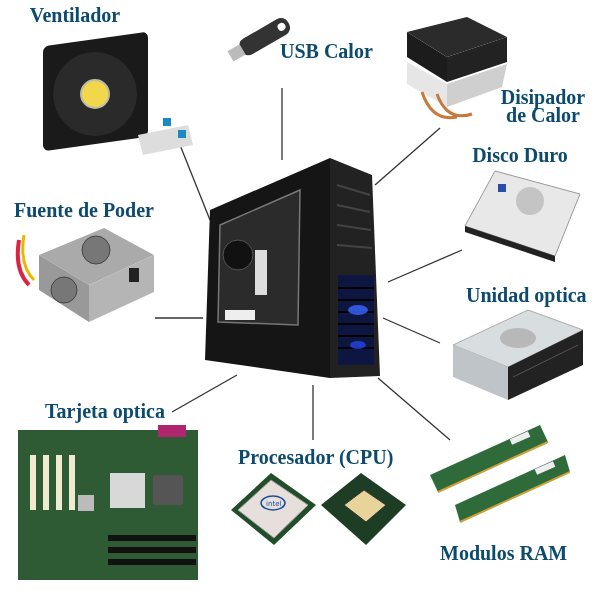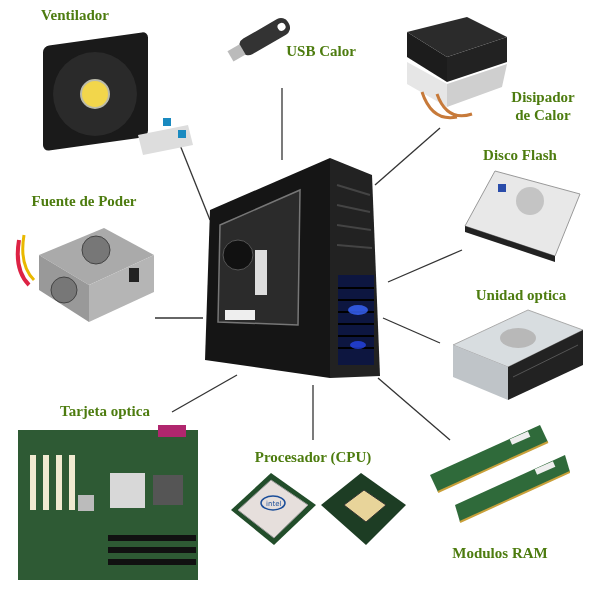--- a/index.html
+++ b/index.html
@@ -1,17 +1,17 @@
 <!DOCTYPE html>
 <html><head>
 <meta charset="utf-8">
 <style>
   html,body{margin:0;padding:0;background:#fff;}
   body{width:600px;height:600px;position:relative;overflow:hidden;font-family:"Liberation Serif","DejaVu Serif",serif;}
-  .label{position:absolute;font-weight:bold;font-size:15px;color:#4d7c0f;line-height:18px;white-space:nowrap;text-align:center;}
+  .label{position:absolute;font-weight:bold;font-size:20px;color:#0c4a6e;line-height:18px;white-space:nowrap;text-align:center;}
   .comp{position:absolute;}
   svg.lines{position:absolute;left:0;top:0;width:600px;height:600px;}
 </style>
 </head>
 <body>
 
 <svg class="lines">
   <g stroke="#333" stroke-width="1.3">
     <line x1="180" y1="145" x2="210" y2="220"></line>
     <line x1="282" y1="88" x2="282" y2="160"></line>
@@ -87,31 +87,31 @@
       <path d="M30,80 Q40,110 65,105"></path>
         <path d="M45,82 Q55,110 80,102"></path>
     </g>
   </svg>
 </div>
 <div class="label" style="left:498px;top:88px;width:90px;">
   <span>Disipador</span><br>
   <span>de Calor</span>
 </div>
 
-<div class="label" style="left:470px;top:146px;width:100px;">Disco Flash</div>
+<div class="label" style="left:470px;top:146px;width:100px;">Disco Duro</div>
 <div class="comp" style="left:460px;top:166px;width:125px;height:96px;">
   <svg width="125" height="96" viewBox="0 0 125 96">
     <polygon points="5,60 35,5 120,28 95,90" fill="#e8e8e8" stroke="#999"></polygon>
     <polygon points="5,60 95,90 95,96 5,66" fill="#222"></polygon>
     <circle cx="70" cy="35" r="14" fill="#c4c4c4"></circle>
     <rect x="38" y="18" width="8" height="8" fill="#2a4caa"></rect>
   </svg>
 </div>
 
-<div class="label" style="left:14px;top:192px;width:140px;">Fuente de Poder</div>
+<div class="label" style="left:14px;top:201px;width:140px;">Fuente de Poder</div>
 <div class="comp" style="left:14px;top:210px;width:145px;height:115px;">
   <svg width="145" height="115" viewBox="0 0 145 115">
     <path d="M5,30 Q0,60 15,75" stroke="#d24" stroke-width="4" fill="none"></path>
     <path d="M10,25 Q5,55 20,70" stroke="#e9b800" stroke-width="3" fill="none"></path>
     <polygon points="25,45 90,18 140,45 75,75" fill="#aaa"></polygon>
     <polygon points="25,45 75,75 75,112 25,80" fill="#999"></polygon>
     <polygon points="75,75 140,45 140,82 75,112" fill="#b5b5b5"></polygon>
     <circle cx="82" cy="40" r="14" fill="#777" stroke="#444"></circle>
     <circle cx="50" cy="80" r="13" fill="#777" stroke="#444"></circle>
     <rect x="115" y="58" width="10" height="14" fill="#222"></rect>

